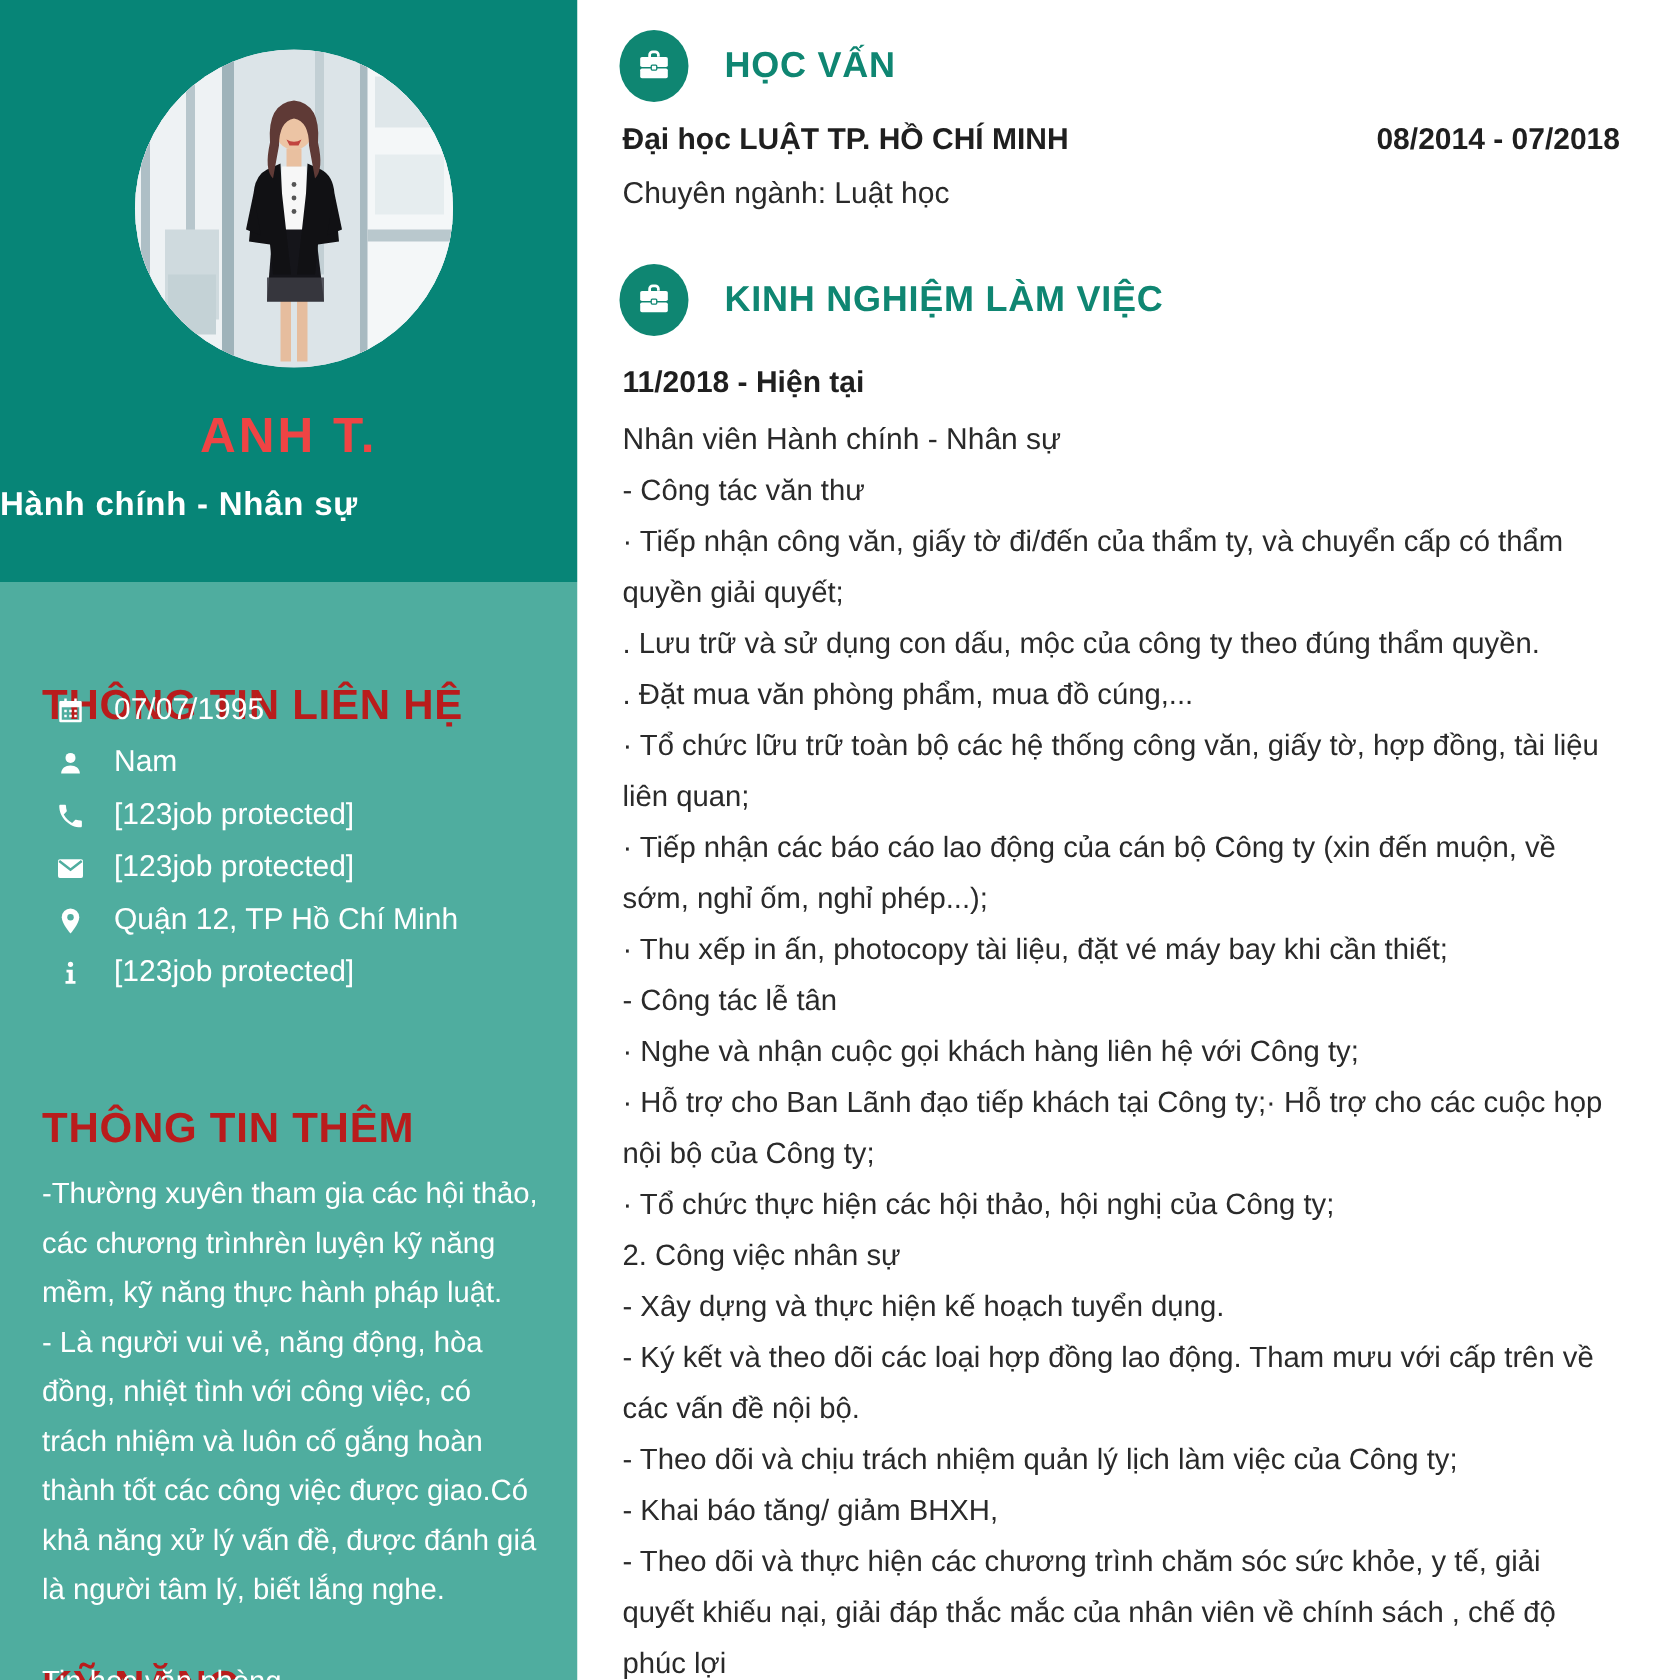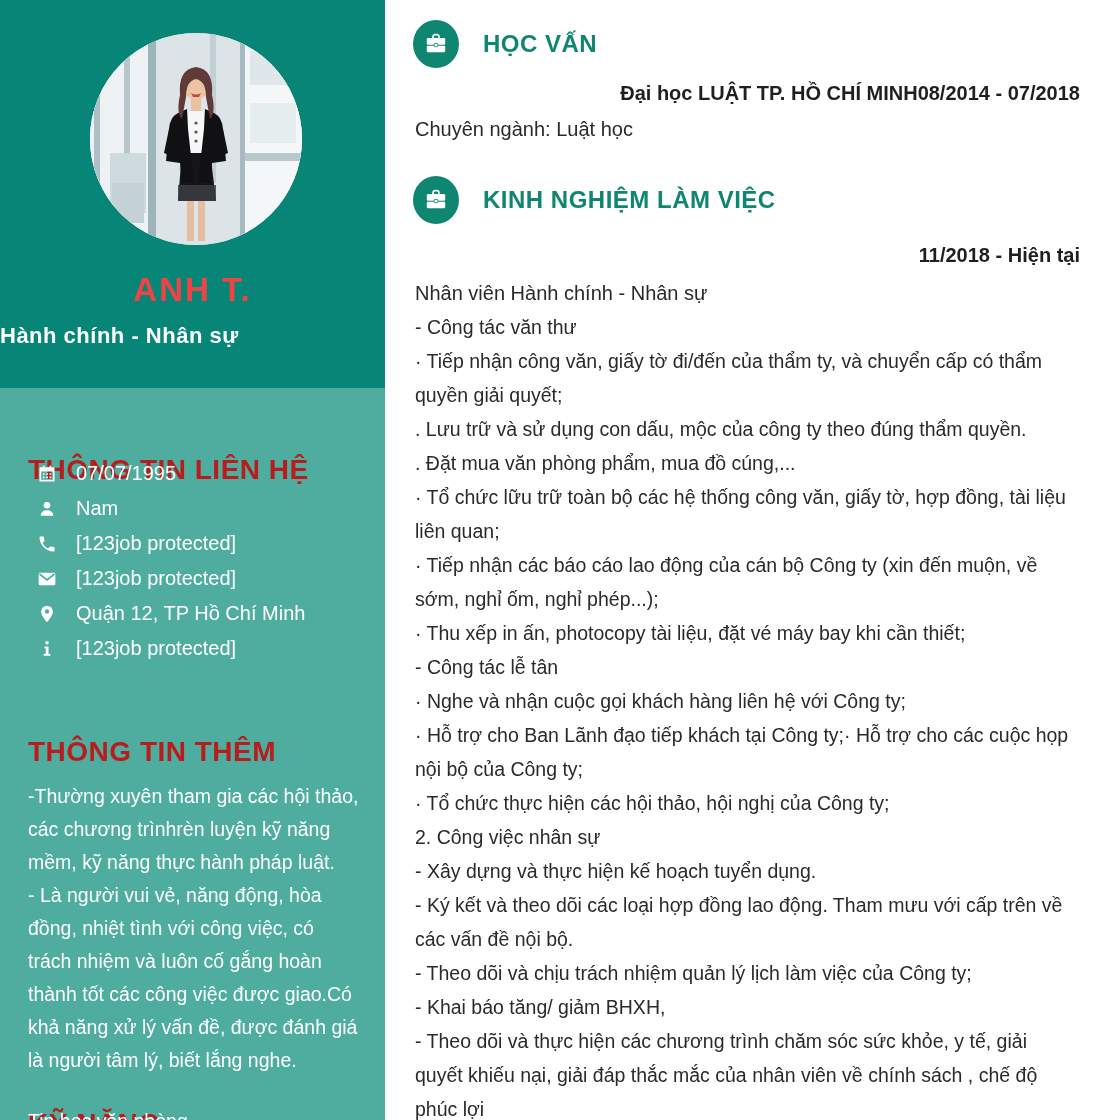--- a/index.html
+++ b/index.html
@@ -37,21 +37,21 @@
   #main{position:absolute;left:385px;top:0;width:721px;height:1120px;background:#fff;}
   .sec-header{position:absolute;left:28px;display:flex;align-items:center;}
   .sec-circle{width:46px;height:48px;border-radius:50%;background:#0F8672;display:flex;
               align-items:center;justify-content:center;flex:0 0 auto;}
   .sec-circle svg{width:26px;height:26px;display:block;}
   .sec-title{margin-left:24px;color:#0F8672;font-size:24px;font-weight:bold;letter-spacing:.5px;}
 
   #edu-header{top:20px;}
   #exp-header{top:176px;}
 
-  .row-split{position:absolute;left:30px;width:665px;display:flex;justify-content:flex-end;
+  .row-split{position:absolute;left:30px;width:665px;display:flex;justify-content:space-between;
              color:#1f1f1f;font-size:20px;font-weight:bold;}
   #edu-row{top:82px;}
   #exp-row{top:244px;}
   .row-plain{position:absolute;left:30px;width:665px;color:#2a2a2a;font-size:20px;}
   #edu-major{top:118px;}
   #exp-role{top:282px;}
 
   #bullets{position:absolute;left:30px;top:310px;width:665px;color:#2a2a2a;
            font-size:19.5px;line-height:34px;}
   #bullets p{margin:0;}

